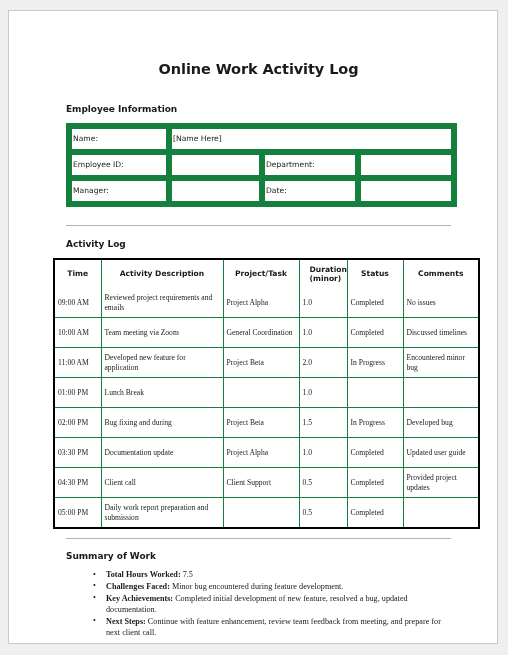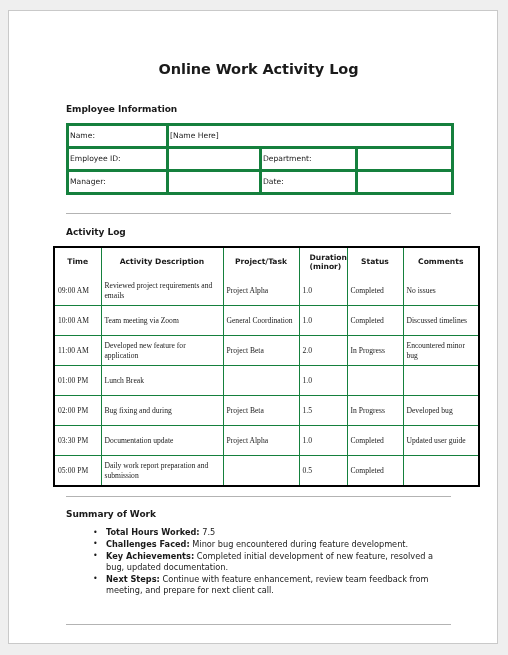--- a/index.html
+++ b/index.html
@@ -64,21 +64,21 @@
   .div-3 { margin-top: 28px; }
 
   
   table.emp-table {
     border-collapse: collapse;
     width: 385px;
     margin-top: 9px;
     table-layout: fixed;
   }
   table.emp-table td {
-    border: 3px solid #15803d;
+    border: 6px solid #15803d;
     height: 18px;
     padding: 1px 1px;
     font-size: 7.6px;
     color: #1a1a1a;
     vertical-align: middle;
     line-height: 1.15;
   }
   .emp-c1 { width: 100px; }
   .emp-c2 { width: 93px; }
   .emp-c3 { width: 96px; }
@@ -136,20 +136,21 @@
     padding-left: 27px;
     list-style: none;
   }
   ul.summary-list li {
     font-size: 8.2px;
     color: #1a1a1a;
     line-height: 1.38;
     margin-bottom: 0.5px;
     position: relative;
     padding-left: 13px;
+    font-family: Liberation Serif, serif;
   }
   ul.summary-list li:before {
     content: "\2022";
     position: absolute;
     left: 0;
     top: -0.5px;
     font-size: 8px;
     color: #1a1a1a;
   }
   ul.summary-list li b {
@@ -260,20 +261,28 @@
           </tr>
           <tr>
             <td class="cell-time">03:30 PM</td>
             <td>Documentation update</td>
             <td>Project Alpha</td>
             <td>1.0</td>
             <td>Completed</td>
             <td>Updated user guide</td>
           </tr>
           <tr>
+            <td class="cell-time">04:30 PM</td>
+            <td>Client call</td>
+            <td>Client Support</td>
+            <td>0.5</td>
+            <td>Completed</td>
+            <td>Provided project updates</td>
+          </tr>
+          <tr>
             <td class="cell-time">05:00 PM</td>
             <td>Daily work report preparation and submission</td>
             <td></td>
             <td>0.5</td>
             <td>Completed</td>
             <td></td>
           </tr>
         </tbody>
       </table>
     </div>

